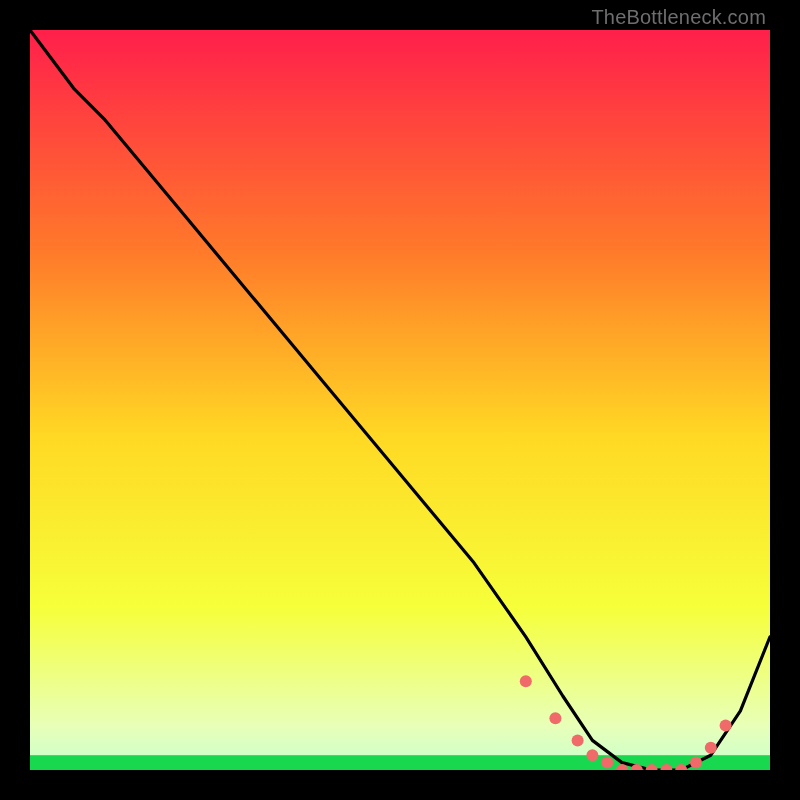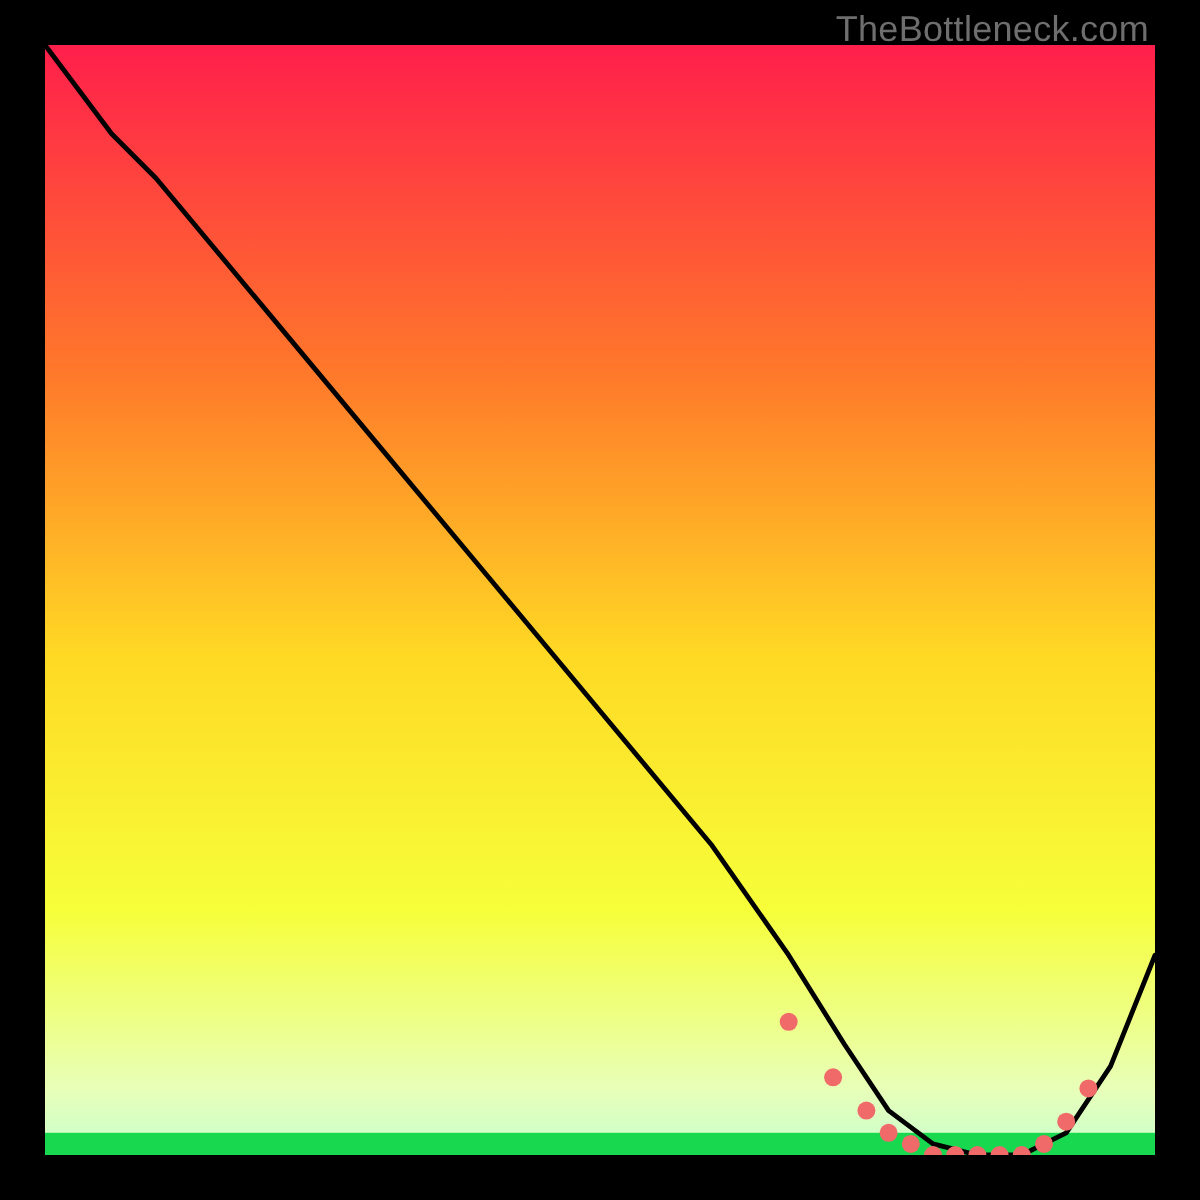--- a/index.html
+++ b/index.html
@@ -24,21 +24,21 @@
     left: 0;
     top: 0;
     width: 740px;
     height: 740px;
   }
   .watermark {
     position: absolute;
     top: 6px;
     right: 34px;
     color: #6e6e6e;
-    font-size: 24px;
+    font-size: 20px;
     font-weight: 500;
     letter-spacing: 0.2px;
   }
   svg {
     display: block;
   }
 </style>
 </head>
 <body>
 

